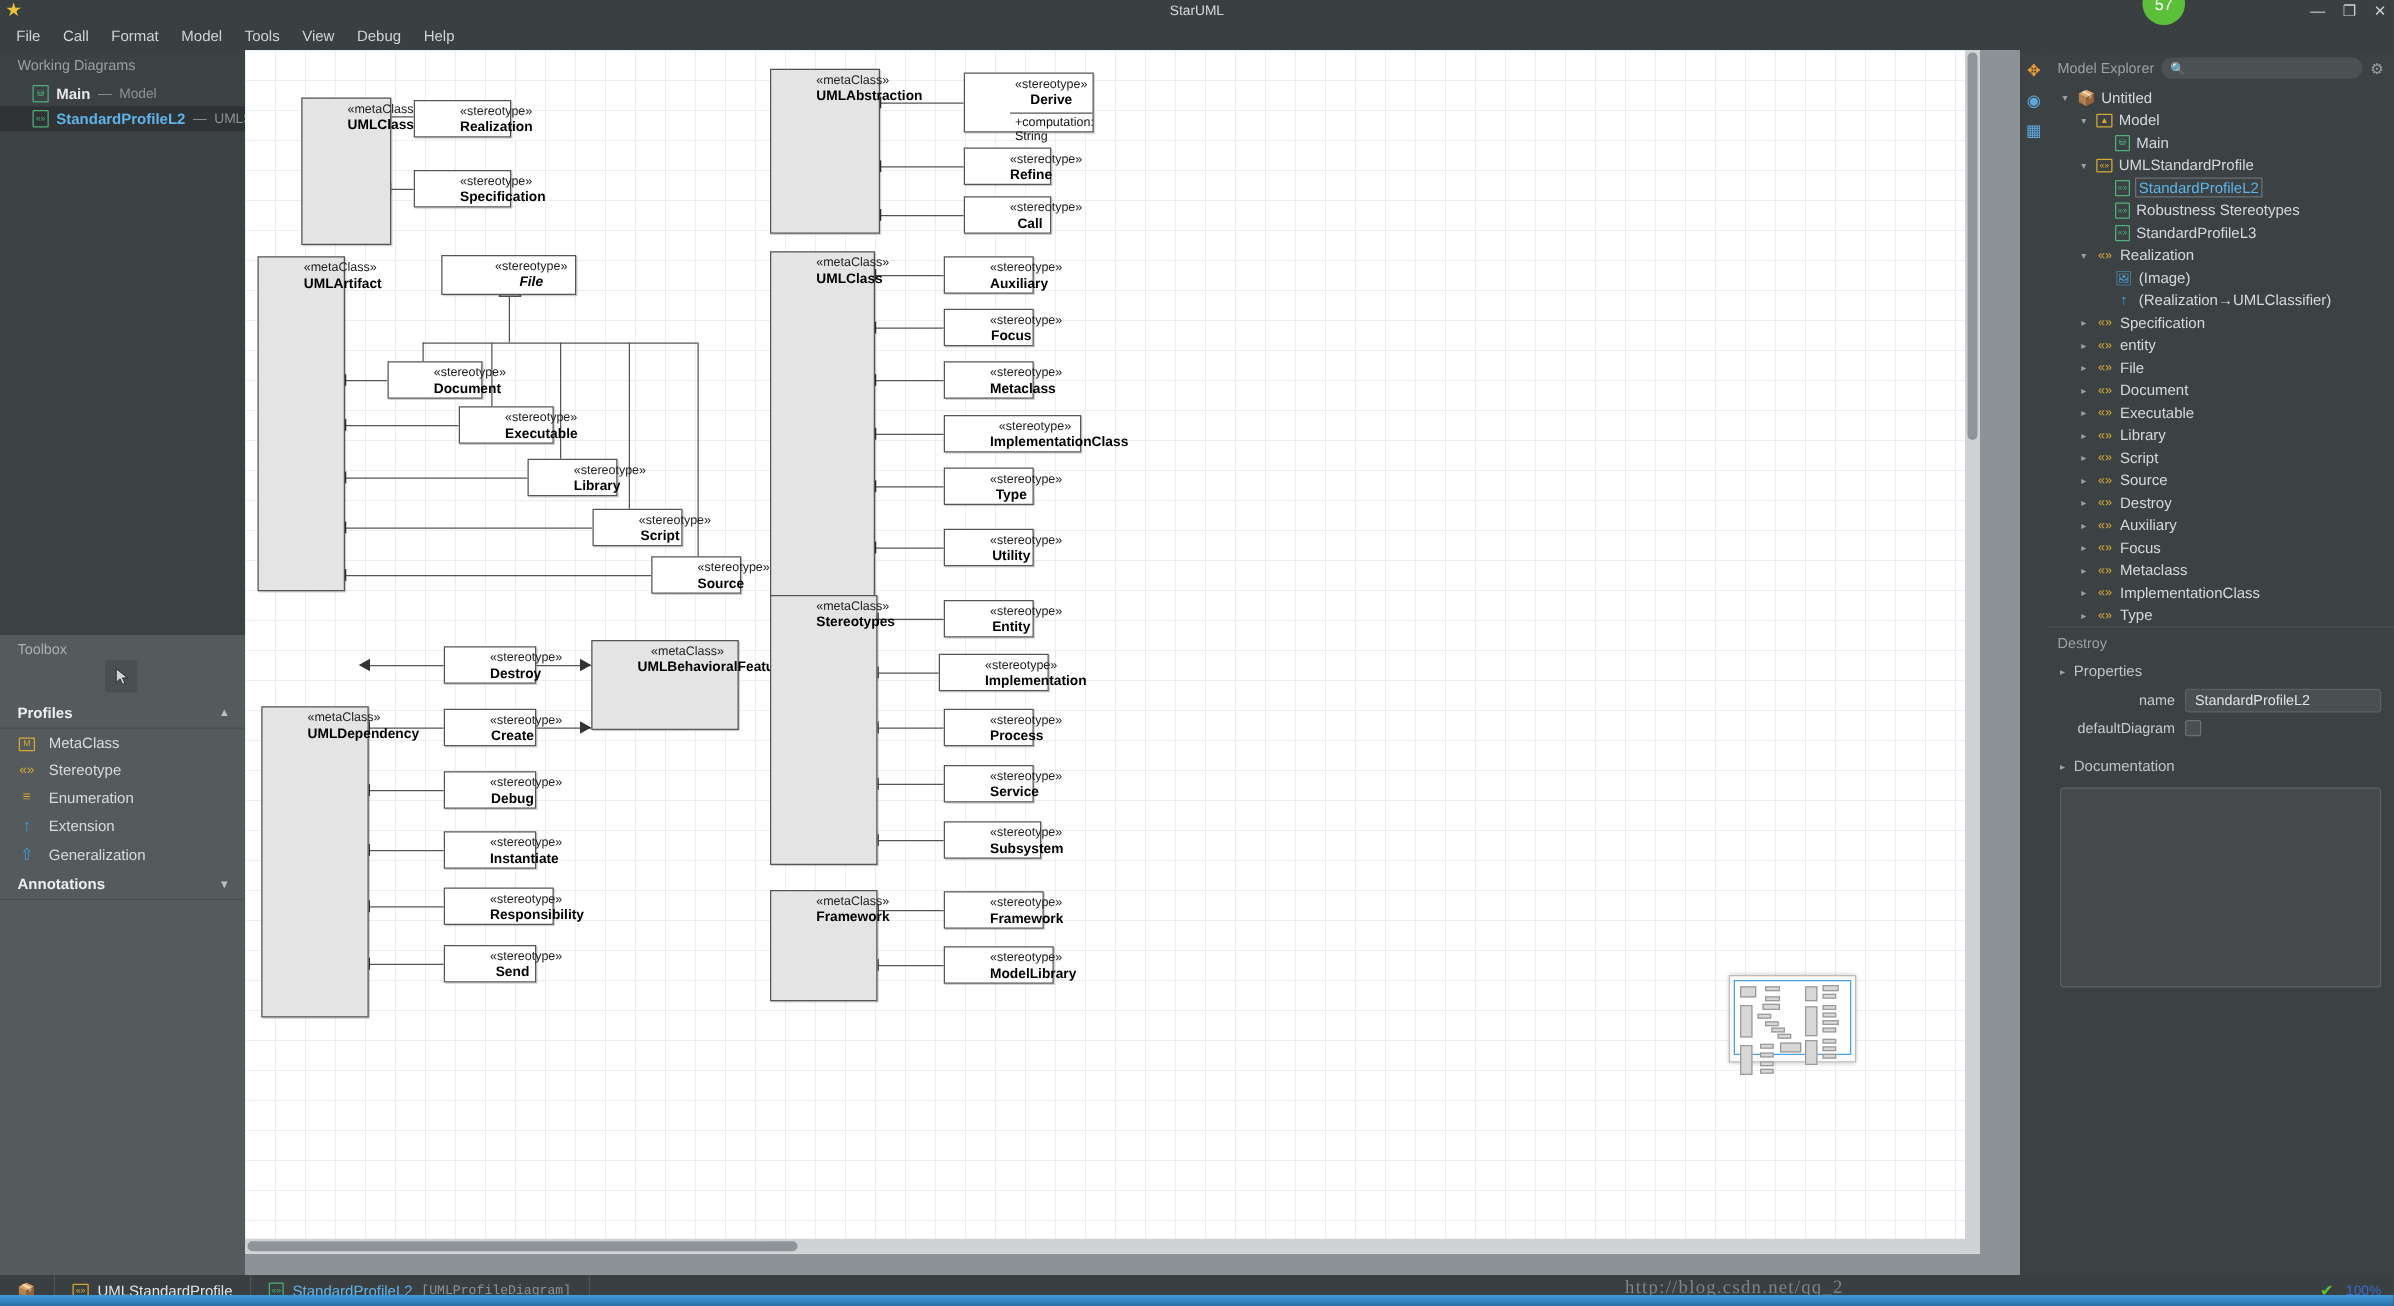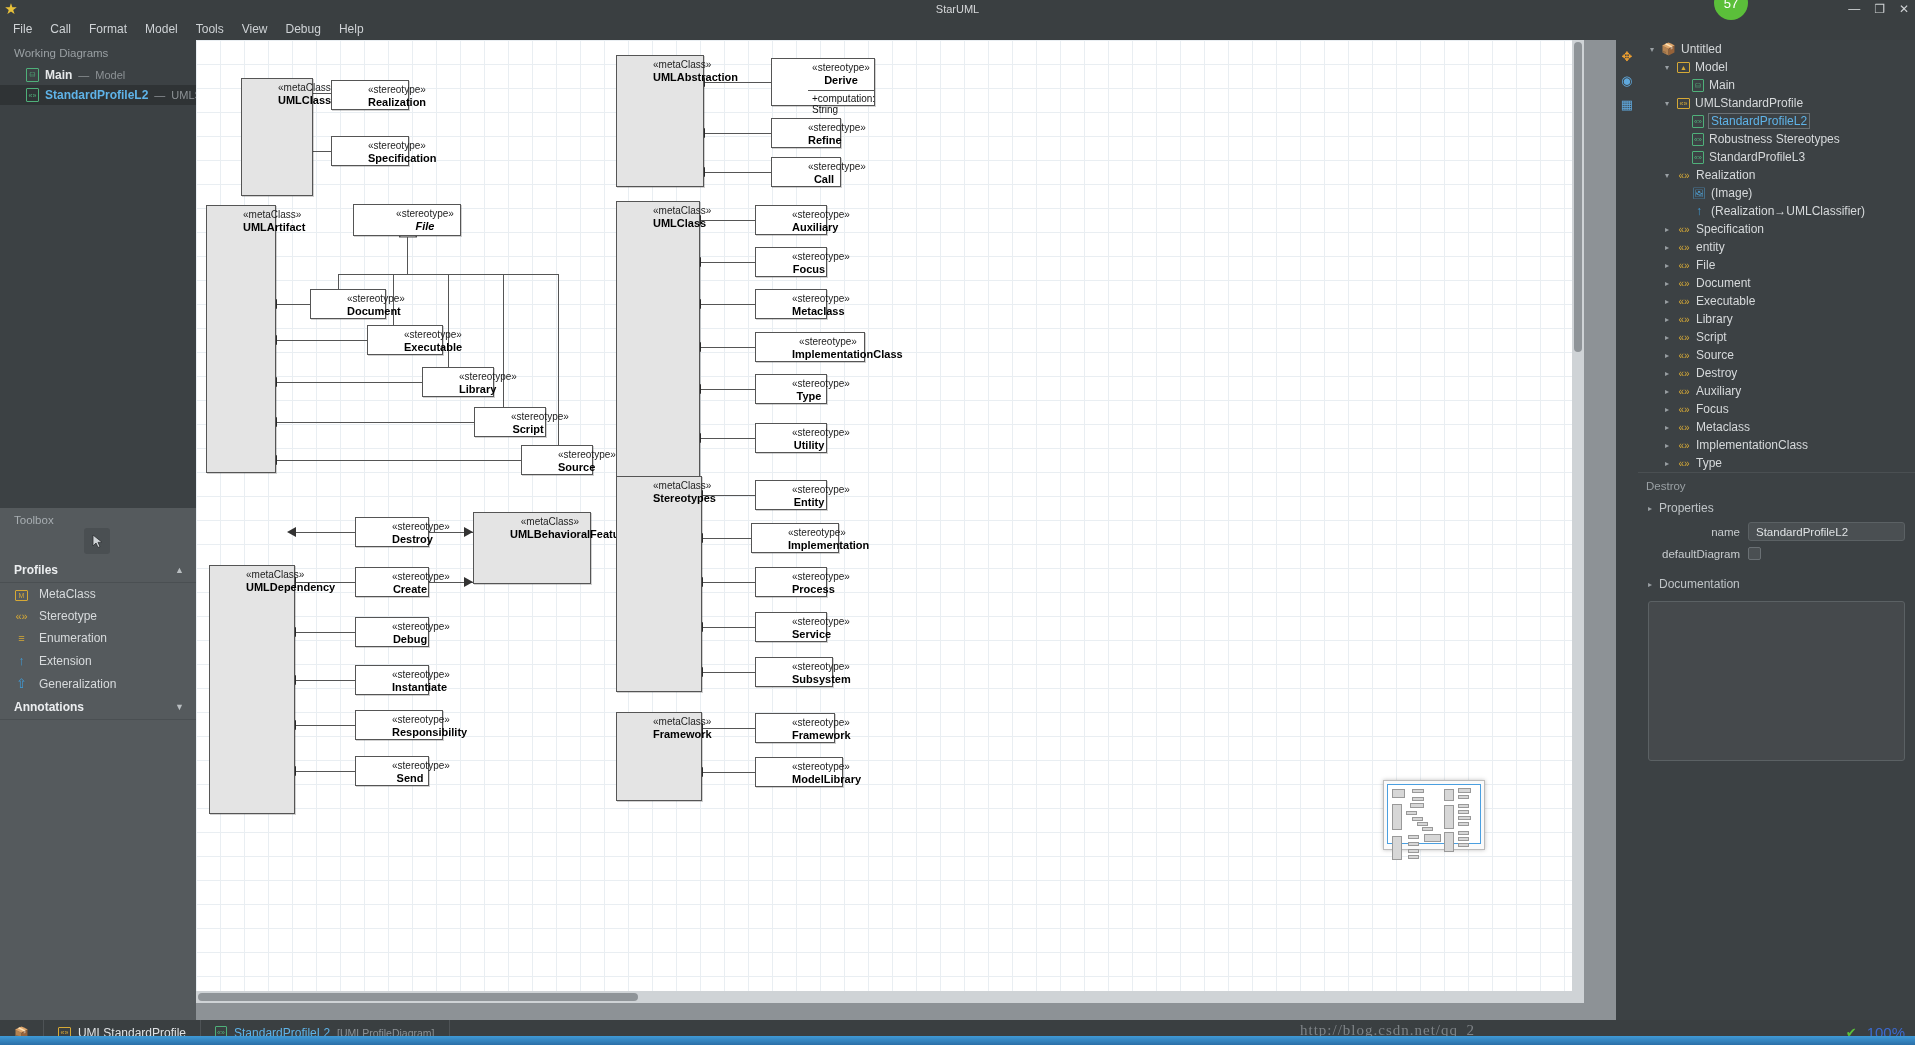--- a/index.html
+++ b/index.html
@@ -192,23 +192,23 @@
     margin: 6px 10px; height: 160px; background: #45494c; border: 1px solid #5b6164; border-radius: 3px;
   }
 
   
   .statusbar {
     position: absolute; left: 0; top: 1020px; width: 1915px; height: 25px;
     background: #3a3f41; display: flex; align-items: center;
   }
   .sb-sep { width: 1px; height: 25px; background: #4e5356; }
   .sb-item { display: flex; align-items: center; gap: 7px; padding: 0 14px; font-size: 12px; color: #dfe2e4; height: 25px; }
-  .sb-item .sub { color: #8d9296; font-size: 10.5px; }
+  .sb-item .sub { color: #8d9296; font-size: 10.5px; font-family: Liberation Mono, monospace; }
   .sb-right { margin-left: auto; display: flex; align-items: center; }
-  .sb-zoom { color: #3c6ad0; font-size: 15px; padding: 0 10px; }
+  .sb-zoom { color: #3c6ad0; font-size: 11px; padding: 0 10px; }
   .watermark {
     position: absolute; left: 1300px; top: 1022px; color: #8a8f93; font-size: 15px;
     font-family: "Liberation Serif", serif; letter-spacing: 1px; opacity: .85;
   }
   .taskbar {
     position: absolute; left: 0; top: 1036px; width: 1915px; height: 9px;
     background: linear-gradient(to bottom, #3f9ad6, #2b6fa8);
   }
   .badge-circle {
     position: absolute; left: 1714px; top: -14px; width: 34px; height: 34px; border-radius: 17px;
@@ -582,20 +582,28 @@
     </div>
   </div>
 
   <div class="canvas-tools">
     <div class="ct-btn" style="margin-top:4px;color:#f0a030;">✥</div>
     <div class="ct-btn">◉</div>
     <div class="ct-btn">▦</div>
   </div>
 
   <div class="right-panel">
+    <div class="rp-head">
+      <span class="rp-title">Model Explorer</span>
+      <span class="rp-search">
+        <span>🔍</span>
+        <span></span>
+      </span>
+      <span class="rp-gear">⚙</span>
+    </div>
     <div class="tree" id="tree">
         <div class="tree-row">
           <span style="width:0px;flex:0 0 auto;"></span>
           <span class="twist">▾</span>
           <span class="ticon ic-proj">📦</span>
           <span class="tlabel">Untitled</span>
         </div>
         <div class="tree-row">
           <span style="width:15px;flex:0 0 auto;"></span>
           <span class="twist">▾</span>

